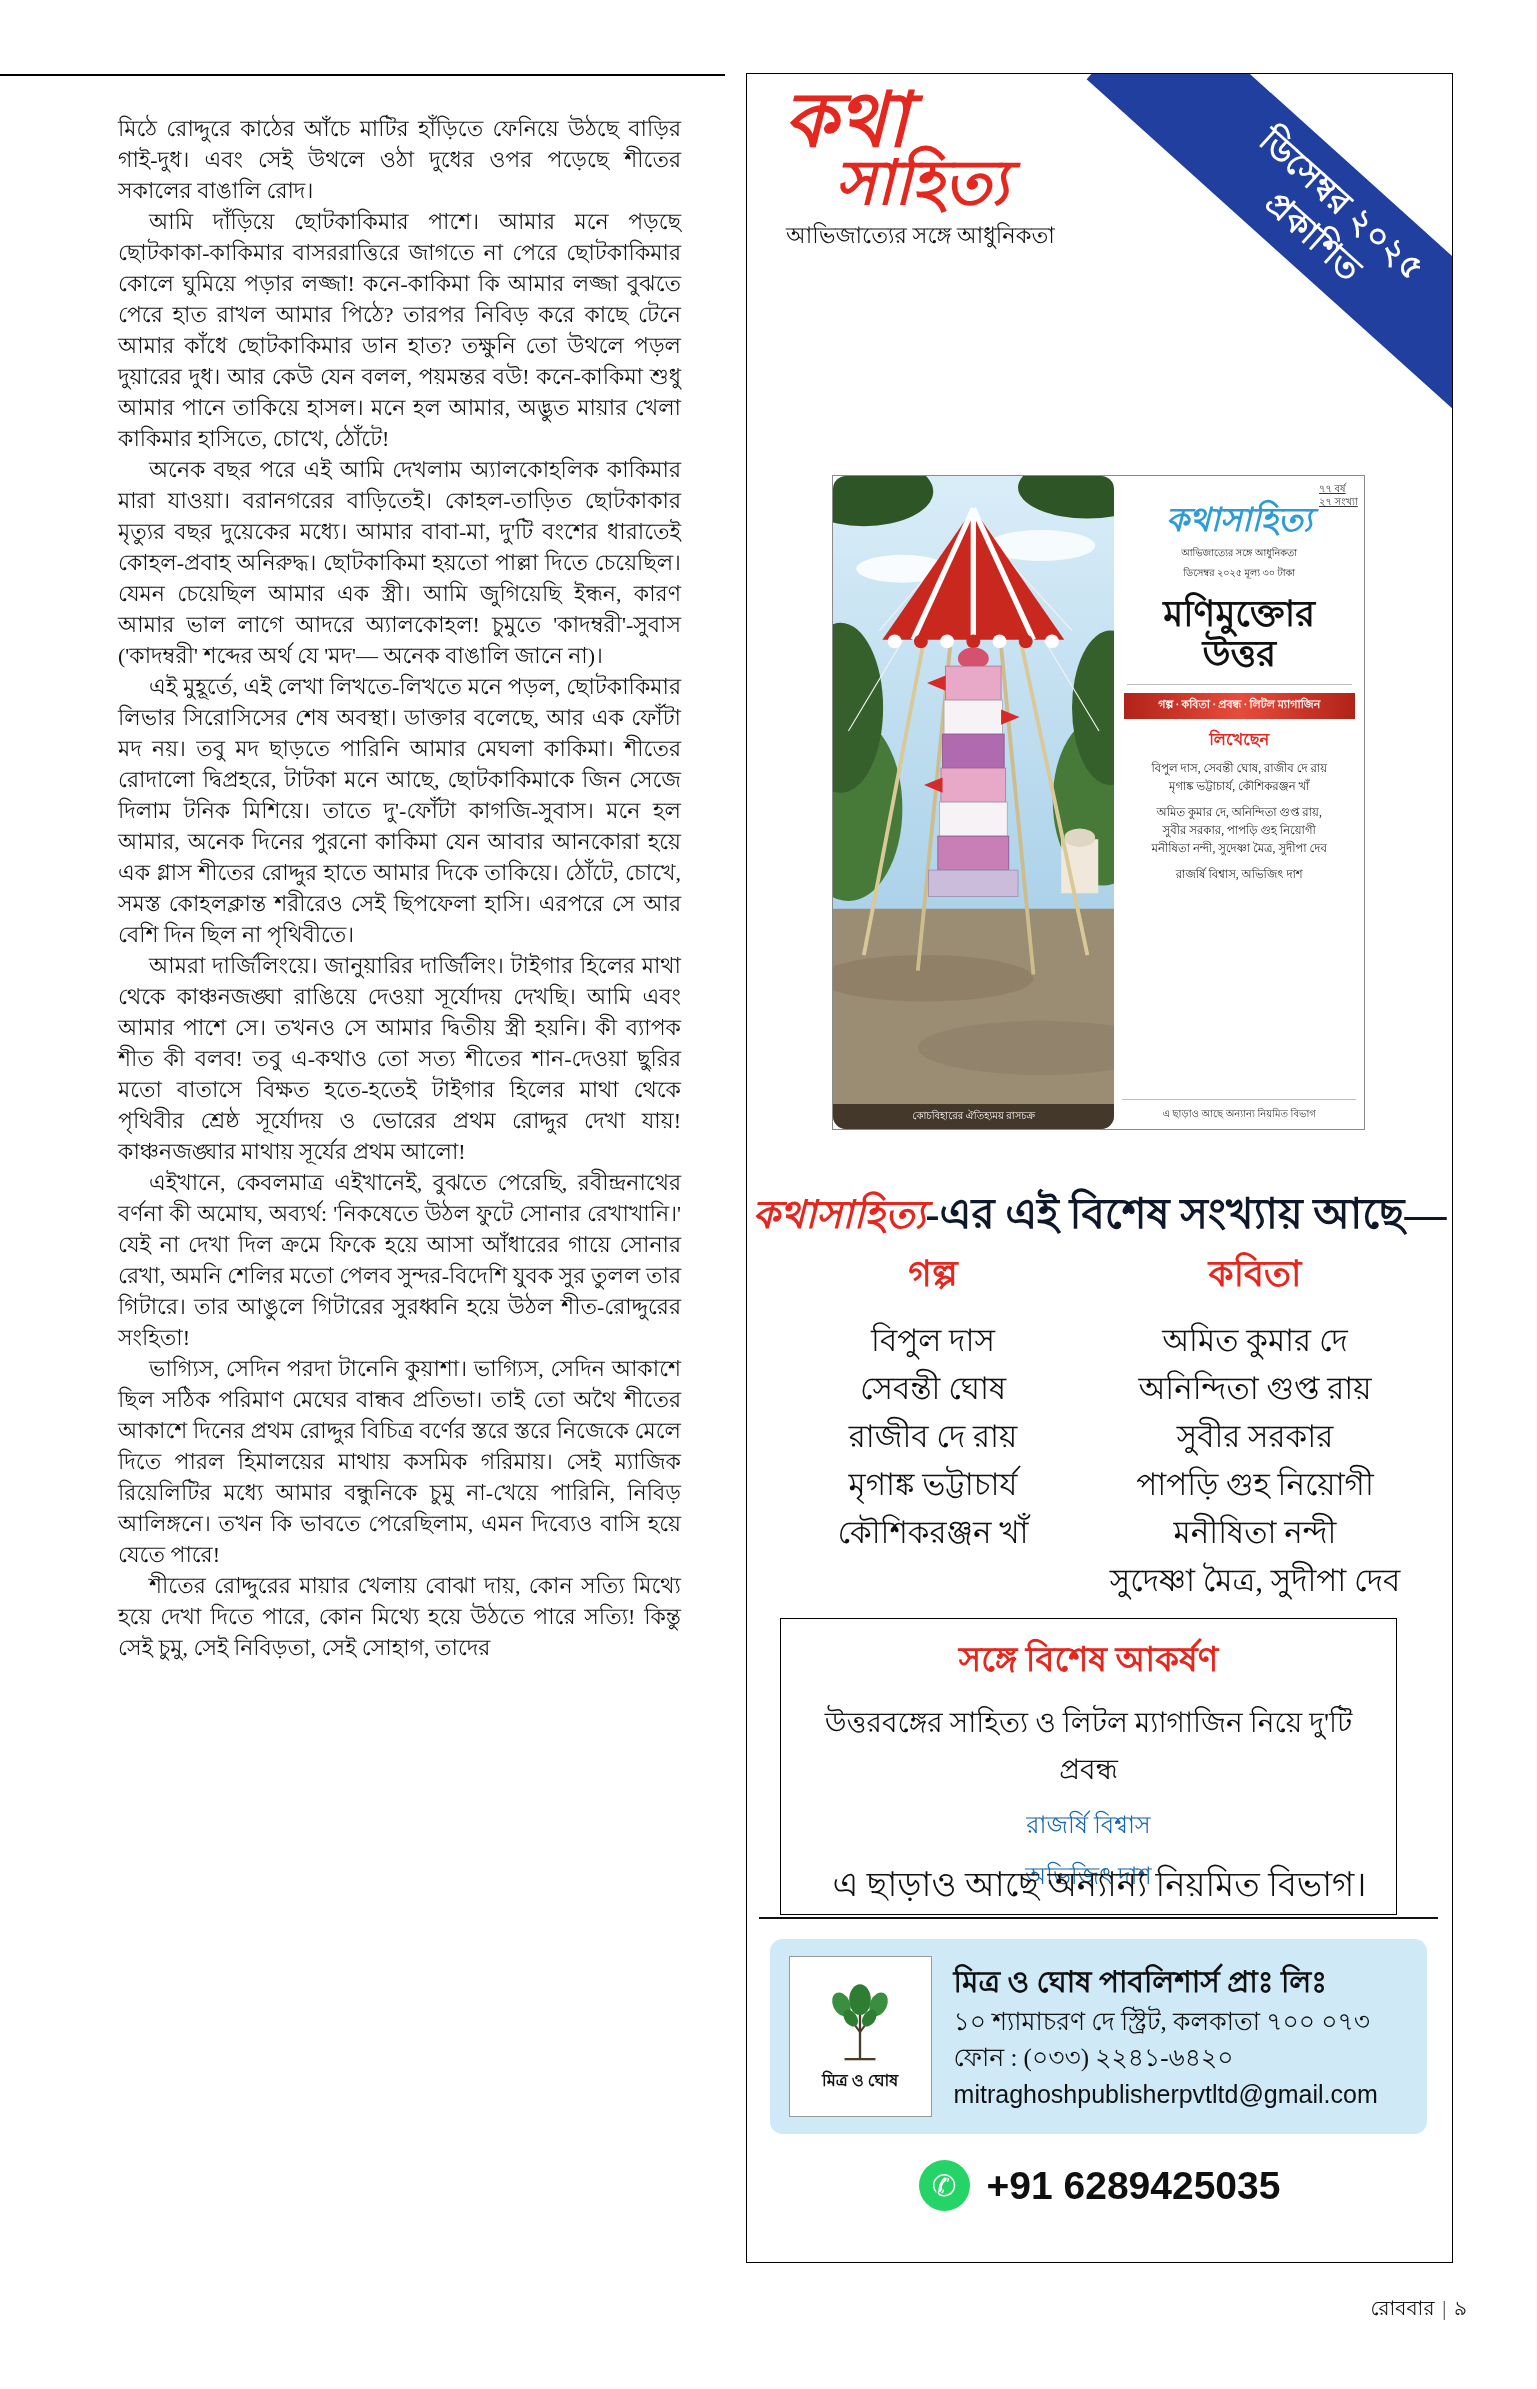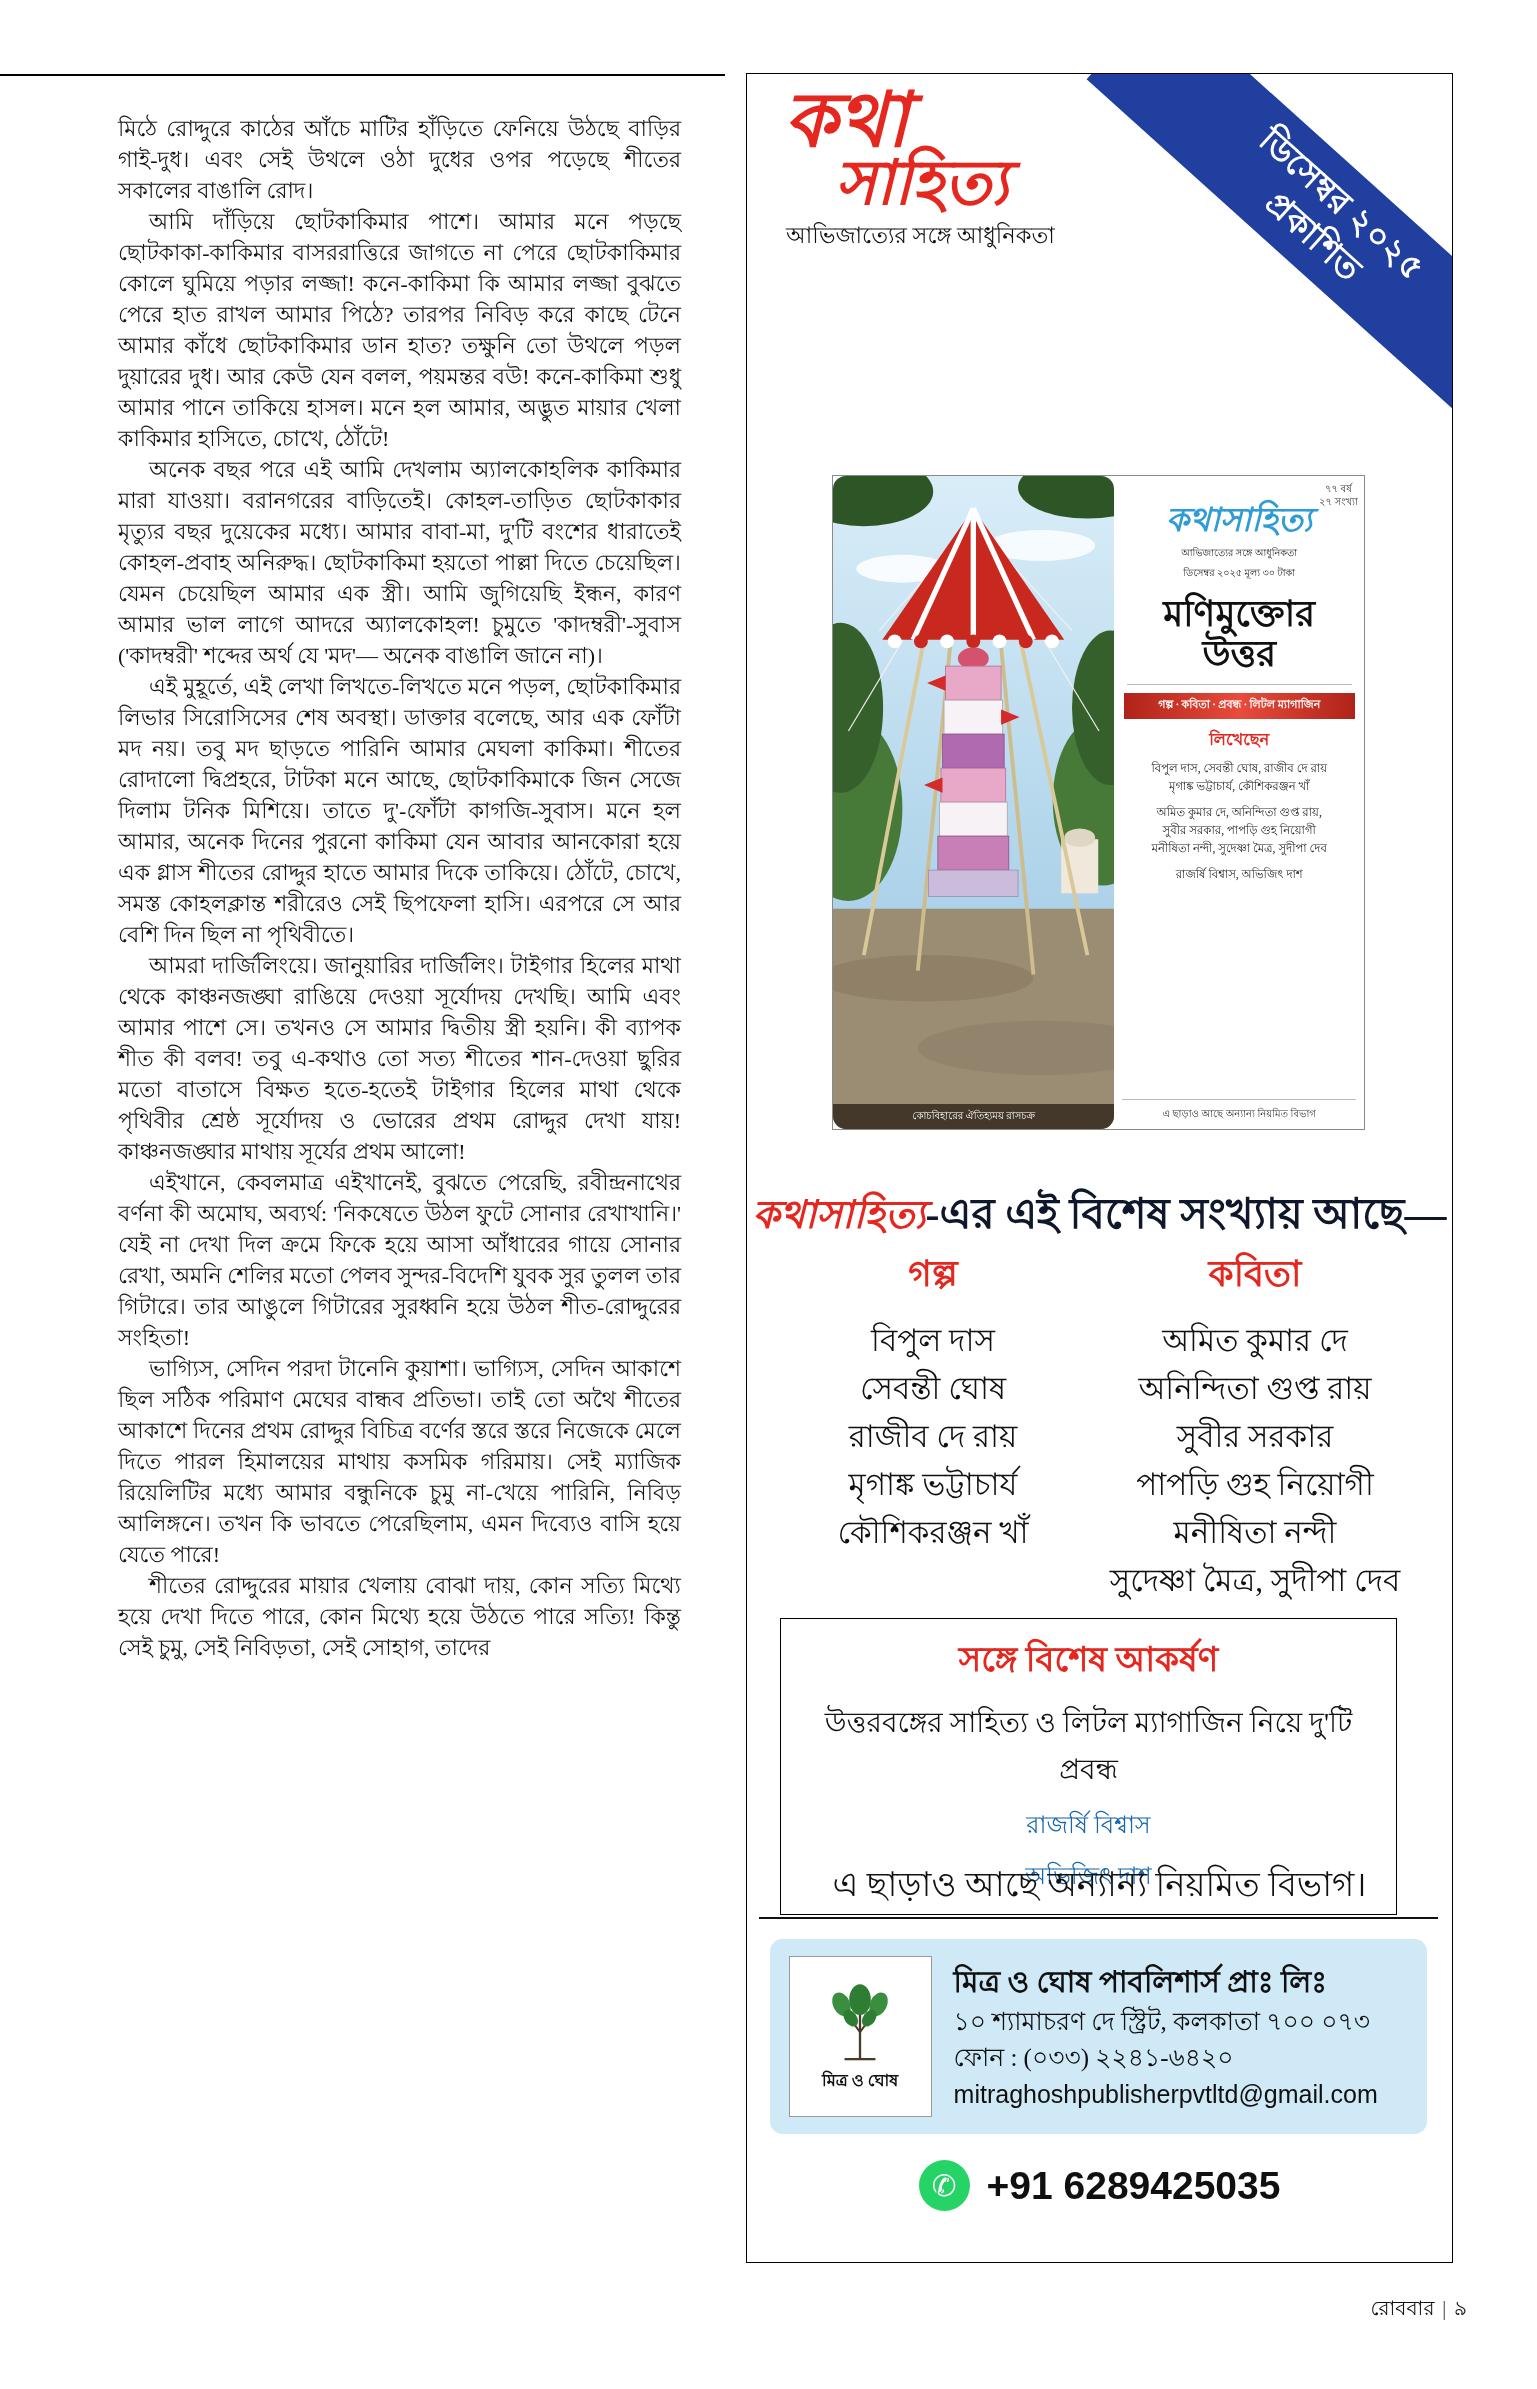--- a/index.html
+++ b/index.html
@@ -29,21 +29,21 @@
   .ad-tagline{position:absolute;left:39px;top:144px;font-size:22.5px;color:#111;}
   
   .cover{position:absolute;left:85px;top:401px;width:533px;height:655px;border:0.8px solid #8a8a8a;
          display:flex;box-sizing:border-box;background:#fff;}
   .cover-photo{position:relative;width:53%;height:100%;overflow:hidden;background:#bfe0f0;border-radius:13px;}
   .cover-photo svg{display:block;width:100%;height:100%;}
   .photo-caption{position:absolute;left:0;bottom:0;width:100%;box-sizing:border-box;
                  background:rgba(43,32,22,0.78);color:#fff;font-size:10px;padding:3.9px 3.1px;text-align:center;}
   .cover-right{width:47%;box-sizing:border-box;padding:7.8px 7.8px 6.2px;position:relative;text-align:center;
                display:flex;flex-direction:column;}
-  .issue-info{position:absolute;right:6.2px;top:6.2px;font-size:10px;line-height:1.3;text-align:center;color:#333;}
+  .issue-info{position:absolute;right:6.2px;top:6.2px;font-size:10px;line-height:1.3;text-align:left;color:#333;text-decoration:underline;}
   .cover-logo{margin-top:20px;color:#2f9cd6;font-style:italic;font-weight:bold;font-size:33px;line-height:1;}
   .cover-tagline{font-size:9.7px;color:#222;margin-top:7.8px;}
   .cover-dateprice{font-size:9.7px;color:#222;margin-top:3.1px;}
   .cover-title{margin-top:12.4px;font-weight:bold;font-size:36px;line-height:1.12;color:#101010;}
   .cover-div{height:0.8px;background:#bbb;margin:9.3px 4.7px 0;}
   .genre-band{margin:7.8px 1.6px 0;background:linear-gradient(90deg,#b02318,#e74c3c,#b02318);
               color:#fff;font-size:11px;padding:3.9px 1.6px;font-weight:bold;}
   .likhechen{color:#e4271f;font-weight:bold;font-size:16.3px;margin-top:7.8px;text-align:center;}
   .cover-authors{font-size:11.6px;line-height:1.55;color:#222;margin-top:6.2px;}
   .cover-authors .ln{display:block;}

